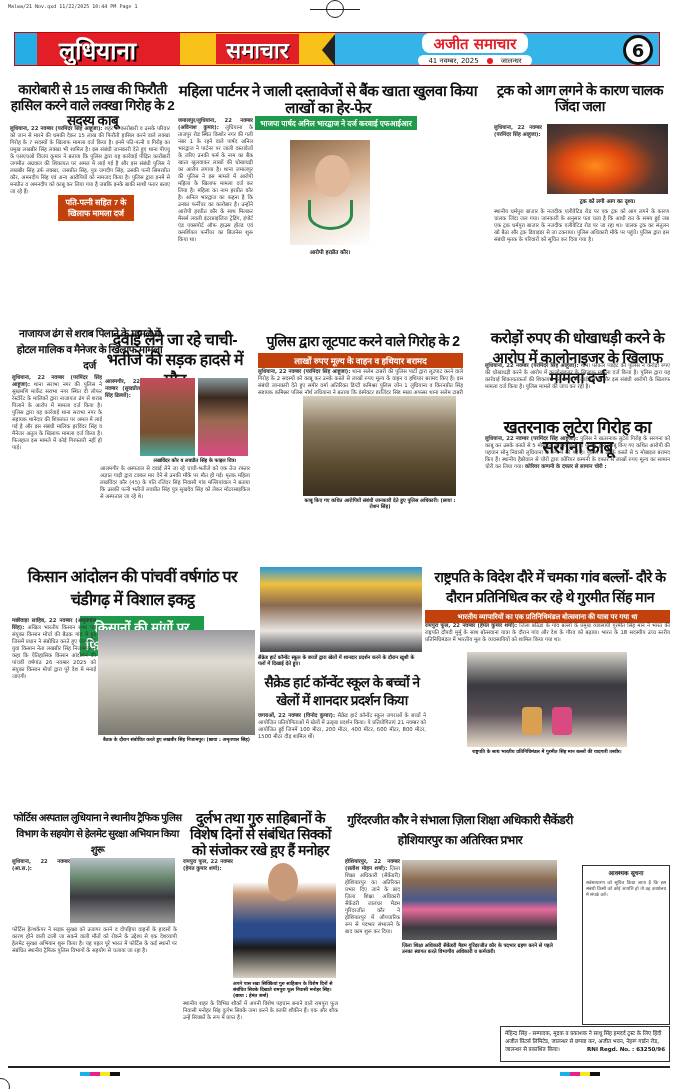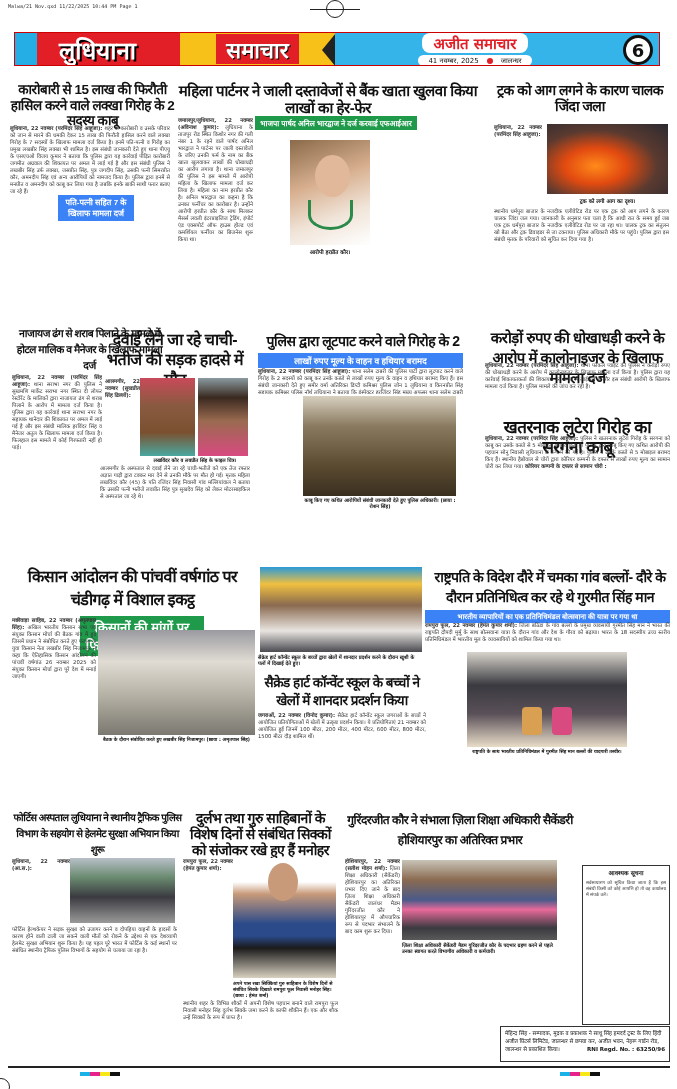--- a/index.html
+++ b/index.html
@@ -18,21 +18,21 @@
   .m-mid span{background:#e21e26;color:#fff;font-weight:bold;font-size:22px;padding:0 10px;font-family:"DejaVu Serif",serif;text-shadow:1px 1px 0 #000}
   .m-right{flex:1;background:#34b4e8;position:relative;display:flex;align-items:flex-start;padding-left:40px}
   .m-box{display:flex;flex-direction:column;align-items:center;width:200px}
   .m-ajit{background:#fff;color:#e21e26;font-weight:bold;font-size:15px;padding:0 12px;border-radius:8px;font-family:"DejaVu Serif",serif}
   .m-date{margin-top:2px;background:#fff;font-size:7px;padding:1px 10px;border-radius:6px;display:flex;gap:8px;align-items:center}
   .m-dot{width:6px;height:6px;border-radius:50%;background:#e21e26;display:inline-block}
   .m-page{position:absolute;right:6px;top:2px;width:30px;height:30px;border-radius:50%;background:#fff;border:3px solid #111;font-weight:bold;font-size:18px;display:flex;align-items:center;justify-content:center}
   
   .hl{font-family:"Liberation Sans",sans-serif;font-weight:bold;color:#111;text-align:center;line-height:1.15;letter-spacing:-0.5px}
   .kicker{color:#fff;font-weight:bold;text-align:center;font-size:9px;padding:2px 4px;font-family:"Liberation Sans",sans-serif}
-  .red{background:#3b82f6}
+  .red{background:#c2410c}
   .green{background:#1f9a4b}
   .body-txt{font-size:5.3px;line-height:7px;color:#333;text-align:justify;overflow:hidden}
   .cap{font-size:5.5px;font-weight:bold;text-align:center;color:#111}
   .photo{overflow:hidden}
   .rule{height:1px;background:#222}
   .ad{border:1px solid #333;background:#fff}
   .colorbar{display:flex;gap:0}
   .colorbar span{width:10px;height:4px;display:inline-block}
 </style>
 </head>

